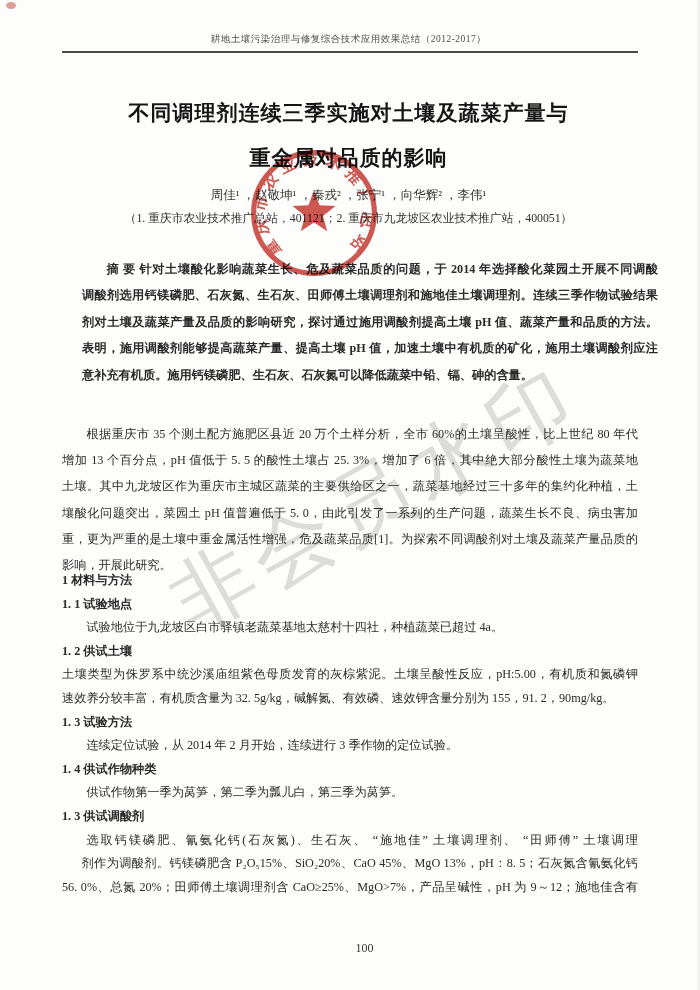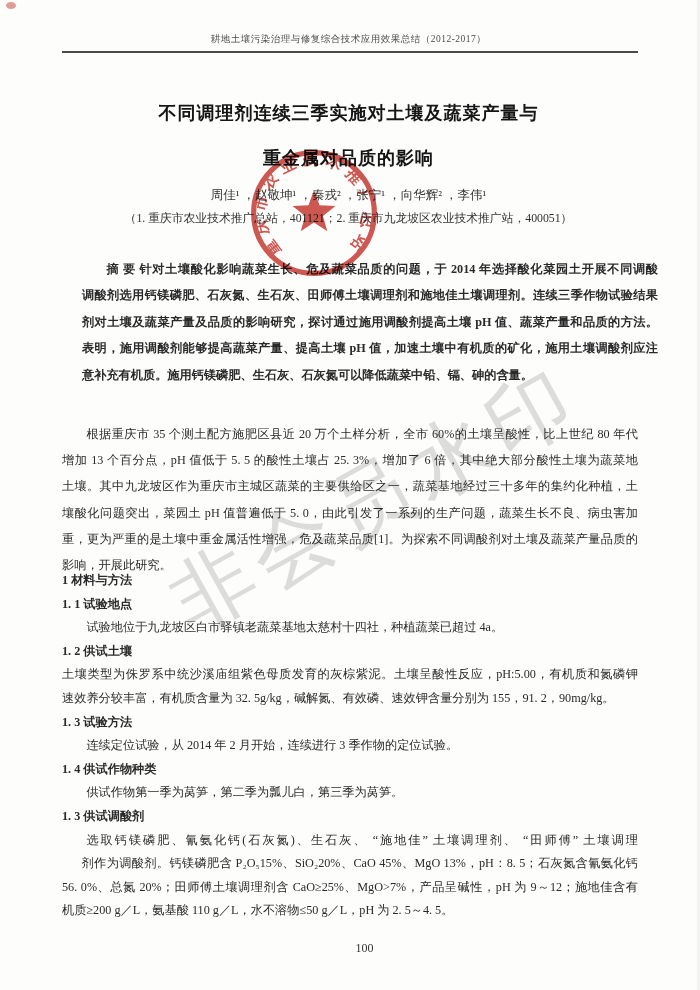--- a/index.html
+++ b/index.html
@@ -5,21 +5,21 @@
   html,body{margin:0;padding:0;}
   body{width:700px;height:990px;background:#f2f2f2;font-family:"Liberation Serif","DejaVu Serif",serif;}
   .page{position:relative;width:697px;height:990px;background:#fdfdfc;overflow:hidden;color:#222;}
   .abs{position:absolute;}
   .center{left:0;right:0;text-align:center;}
   
   .hdr{top:33px;font-size:9.5px;color:#4a4a4a;letter-spacing:.5px;}
   .hdr-rule{top:51px;left:62px;width:576px;height:1.5px;background:#4a4a4a;}
   .speck{top:2px;left:6px;width:10px;height:7px;background:rgba(195,60,50,.5);border-radius:50%;}
   
-  .title{top:91px;font-size:18px;font-weight:700;line-height:45px;color:#151515;letter-spacing:1px;}
+  .title{top:91px;font-size:21px;font-weight:700;line-height:45px;color:#151515;letter-spacing:1px;}
   .authors{top:187px;font-size:12.5px;color:#333;}
   .affil{top:211px;font-size:11.8px;color:#333;}
   
   .blk{left:62px;width:576px;font-size:12.2px;color:#2a2a2a;}
   .blk .ln{display:block;}
   .j{text-align:justify;text-align-last:justify;}
   .i2{text-indent:2em;}
   .i15{text-indent:1.6em;}
   .bold{font-weight:700;margin-left:20px;}
   .abstract{top:256px;line-height:26.4px;}
@@ -94,19 +94,18 @@
       <span class="ln j">土壤类型为侏罗系中统沙溪庙组紫色母质发育的灰棕紫泥。土壤呈酸性反应，pH:5.00，有机质和氮磷钾</span>
       <span class="ln">速效养分较丰富，有机质含量为 32. 5g/kg，碱解氮、有效磷、速效钾含量分别为 155，91. 2，90mg/kg。</span>
       <span class="ln hd">1. 3 试验方法</span>
       <span class="ln i2">连续定位试验，从 2014 年 2 月开始，连续进行 3 季作物的定位试验。</span>
       <span class="ln hd">1. 4 供试作物种类</span>
       <span class="ln i2">供试作物第一季为莴笋，第二季为瓢儿白，第三季为莴笋。</span>
       <span class="ln hd">1. 3 供试调酸剂</span>
       <span class="ln j i2">选取钙镁磷肥、氰氨化钙(石灰氮)、生石灰、 “施地佳” 土壤调理剂、 “田师傅” 土壤调理</span>
       <span class="ln j i15">剂作为调酸剂。钙镁磷肥含 P₂O₅15%、SiO₂20%、CaO 45%、MgO 13%，pH：8. 5；石灰氮含氰氨化钙</span>
       <span class="ln j">56. 0%、总氮 20%；田师傅土壤调理剂含 CaO≥25%、MgO&gt;7%，产品呈碱性，pH 为 9～12；施地佳含有</span>
-      <span class="ln">机质≥200 g／L，氨基酸 110 g／L，水不溶物≤50 g／L，pH 为 2. 5～4. 5。</span>
     </div>
 
     <div class="abs center footer">100</div>
   </div>
 
 </div>
 
 </body></html>

